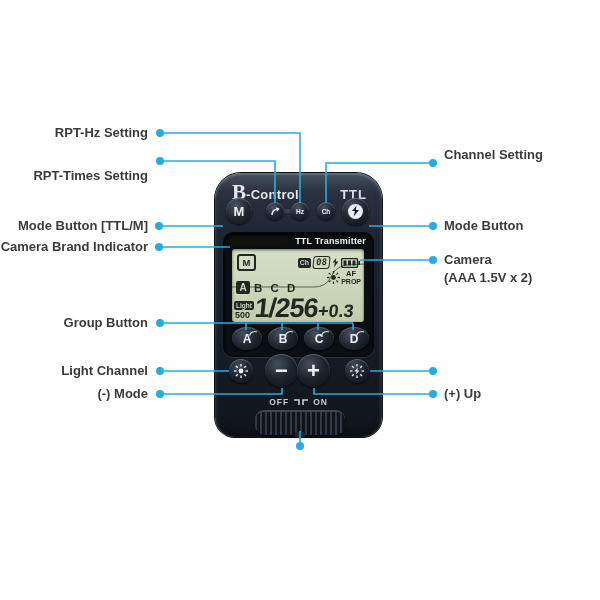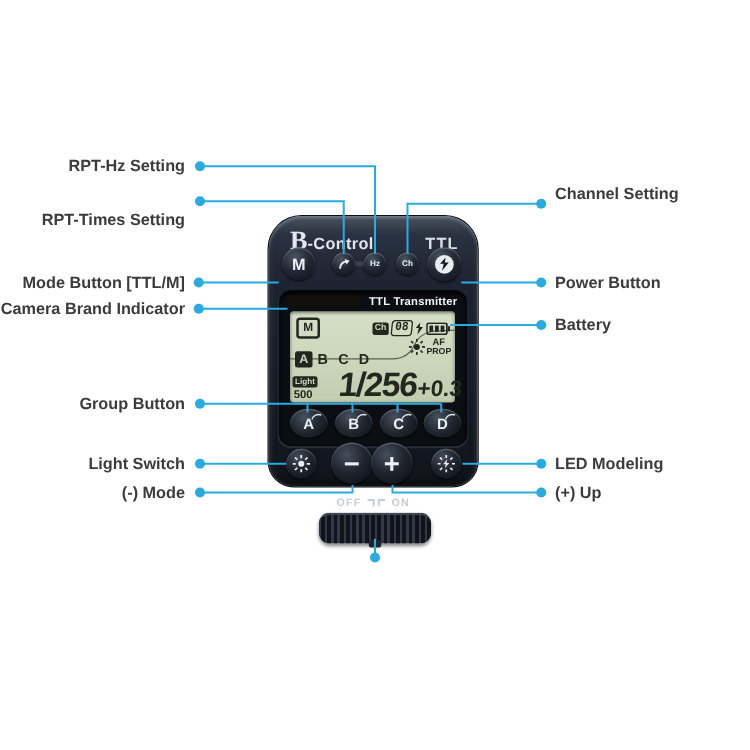--- a/index.html
+++ b/index.html
@@ -9,21 +9,21 @@
   
   .lab{position:absolute;font-size:13px;font-weight:bold;color:#3b3b3c;line-height:18px;white-space:nowrap;z-index:5;}
   .lab-left{right:452px;text-align:right;}
   .lab-right{left:444px;text-align:left;}
   .lab-center{left:230px;width:140px;text-align:center;}
 
   
   .overlay{position:absolute;left:0;top:0;z-index:10;pointer-events:none;}
 
   
-  .device{position:absolute;left:215px;top:173px;width:167px;height:216px;
+  .device{position:absolute;left:215px;top:173px;width:167px;height:264px;
     border-radius:26px 26px 20px 20px;
     background:linear-gradient(180deg,#49535f 0%,#2a3140 7%,#1d2330 26%,#181d27 60%,#10141b 100%);
     box-shadow:inset 0 2px 2px rgba(170,185,205,.30),
                inset 3px 0 5px -2px rgba(130,145,165,.28),
                inset -3px 0 5px -2px rgba(130,145,165,.28),
                inset 0 -3px 6px rgba(0,0,0,.55),
                0 0 0 1px #0c0f14;
     z-index:2;}
 
   .brand-row{position:absolute;top:7px;left:17px;right:15px;height:26px;display:flex;justify-content:space-between;align-items:baseline;}
@@ -58,21 +58,21 @@
   .cluster{display:flex;align-items:center;gap:2px;}
   .ch-box{background:#23271f;color:#ccd7bd;font-size:7px;font-weight:bold;padding:1px 2px;border-radius:2px;line-height:8px;}
   .ch-val{border:1.5px solid #23271f;border-radius:3px;font-family:"DejaVu Sans Mono",monospace;font-size:9px;font-weight:bold;padding:0 2px;height:11px;line-height:11px;transform:skewX(-6deg);}
   .afprop{position:absolute;right:3px;top:21px;display:flex;align-items:center;gap:1px;}
   .af-stack{display:flex;flex-direction:column;font-weight:bold;line-height:7.5px;}
   .af-stack .a1{font-size:7.5px;text-align:center;}.af-stack .a2{font-size:7px;}
   .abcd{position:absolute;left:4px;top:32px;display:flex;align-items:center;gap:4px;}
   .a-box{width:14px;height:13px;background:#23271f;color:#ccd7bd;font-size:10px;font-weight:bold;text-align:center;line-height:13px;border-radius:2px;}
   .bcd{font-size:11.5px;font-weight:bold;letter-spacing:2.5px;}
   .readout{position:absolute;left:2px;bottom:2px;display:flex;align-items:flex-end;}
-  .light-stack{display:flex;flex-direction:column;align-items:flex-start;margin-right:17px;}
+  .light-stack{display:flex;flex-direction:column;align-items:flex-start;margin-right:1px;}
   .light-box{background:#23271f;color:#ccd7bd;font-size:6.5px;font-weight:bold;padding:1px 2px;border-radius:2px;line-height:7px;}
   .light-val{font-size:9px;font-weight:bold;line-height:9px;margin-top:1px;margin-left:1px;}
   .big-digits{font-size:27px;font-weight:bold;line-height:23px;letter-spacing:-1px;transform:skewX(-6deg);}
   .comp{font-size:18px;font-weight:bold;line-height:17px;transform:skewX(-6deg);margin-left:1px;}
 
   
   .gbtn{position:absolute;top:94px;width:30px;height:23px;border-radius:50%;
     background:radial-gradient(circle at 38% 30%,#47505f 0%,#20262f 50%,#0c1016 100%);
     box-shadow:0 1px 2px rgba(0,0,0,.8),inset 0 1px 1px rgba(165,180,195,.4);
     color:#eef1f4;font-size:12px;font-weight:bold;display:flex;align-items:center;justify-content:center;}
@@ -276,29 +276,29 @@
     <div class="knob">
       <span class="knob-tab"></span>
     </div>
   </div>
 
   <div class="lab lab-left" style="top:124px">RPT-Hz Setting</div>
   <div class="lab lab-left" style="top:167px">RPT-Times Setting</div>
   <div class="lab lab-left" style="top:217px">Mode Button [TTL/M]</div>
   <div class="lab lab-left" style="top:238px">Camera Brand Indicator</div>
   <div class="lab lab-left" style="top:314px">Group Button</div>
-  <div class="lab lab-left" style="top:362px">Light Switch</div>
+  <div class="lab lab-left" style="top:362px">Light Channel</div>
   <div class="lab lab-left" style="top:385px">(-) Mode</div>
 
   <div class="lab lab-right" style="top:146px">Channel Setting</div>
-  <div class="lab lab-right" style="top:217px">Power Button</div>
+  <div class="lab lab-right" style="top:217px">Mode Button</div>
   <div class="lab lab-right" style="top:251px">
-    <div>Battery</div>
+    <div>Camera</div>
+    <div>(AAA 1.5V x 2)</div>
   </div>
-  <div class="lab lab-right" style="top:362px">LED Modeling</div>
   <div class="lab lab-right" style="top:385px">(+) Up</div>
 
 
   <svg class="overlay" width="600" height="600" viewBox="0 0 600 600">
     <g fill="none" stroke="#29abe2" stroke-width="1.6">
       <path d="M160,133 H300 V203"></path>
       <path d="M160,161 H275 V203"></path>
       <path d="M159,226 H223"></path>
       <path d="M159,247 H230"></path>
       <path d="M160,323 H353 M246,323 V330 M282,323 V330 M318,323 V330 M353,323 V330"></path>

